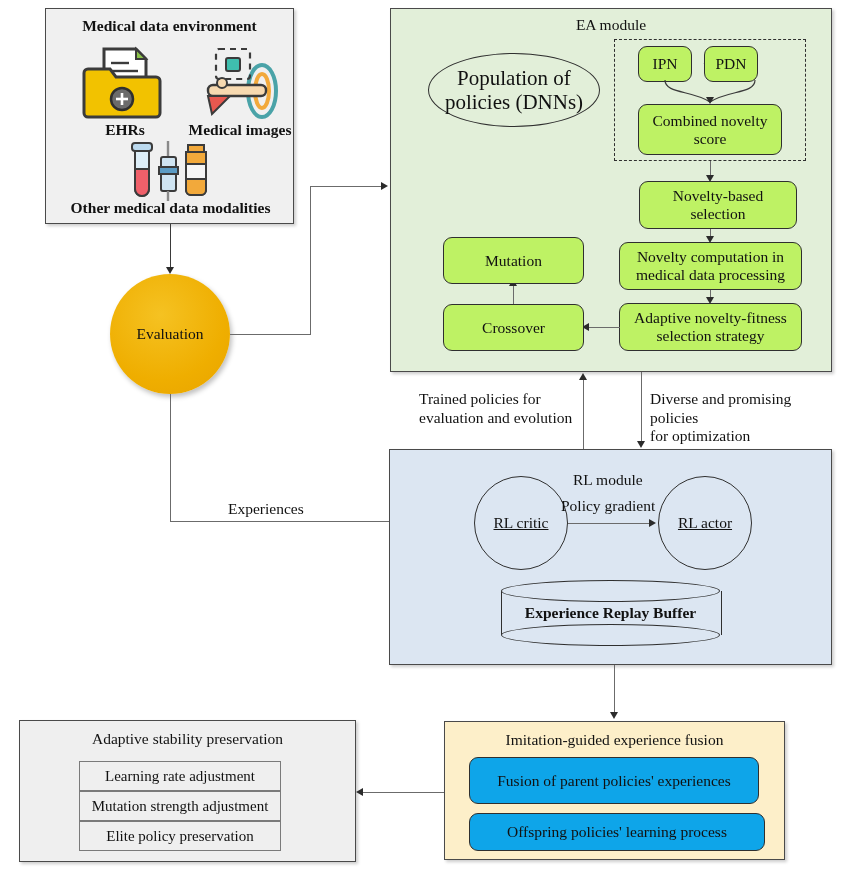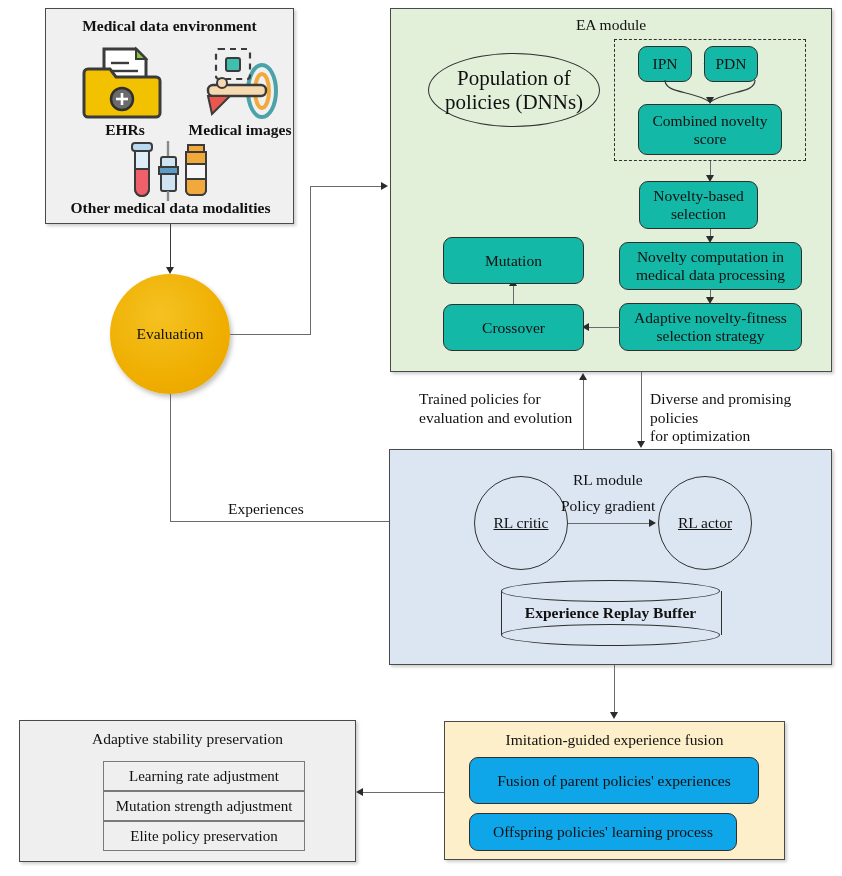--- a/index.html
+++ b/index.html
@@ -12,29 +12,29 @@
   #medical-env{left:45px;top:8px;width:249px;height:216px;background:#F0F0F0;font-weight:bold;}
   #ea-module{left:390px;top:8px;width:442px;height:364px;background:#E2EFD9;}
   #rl-module{left:389px;top:449px;width:443px;height:216px;background:#DCE6F2;}
   #stability{left:19px;top:720px;width:337px;height:142px;background:#EFEFEF;}
   #fusion{left:444px;top:721px;width:341px;height:139px;background:#FDEFC9;}
 
   .ttl{position:absolute;width:100%;text-align:center;font-size:15.5px;}
 
   
   .rbox{position:absolute;box-sizing:border-box;border:1px solid #2f2f2f;
-        border-radius:9px;background:#14b8a6;display:flex;align-items:center;
+        border-radius:9px;background:#bef264;display:flex;align-items:center;
         justify-content:center;text-align:center;font-size:15.5px;line-height:1.15;
         padding:2px 4px;}
   .rbox.amber{background:#0ea5e9;}
 
   
   .sbox{position:absolute;box-sizing:border-box;border:1px solid #7a7a7a;
         background:#EFEFEF;display:flex;align-items:center;justify-content:center;
-        text-align:center;font-size:15px;margin-left:24px;}
+        text-align:center;font-size:15px;}
 
   
   #novelty-group{position:absolute;left:614px;top:39px;width:192px;height:122px;
                  border:1.6px dashed #2f2f2f;box-sizing:border-box;}
 
   
   .ellipse{position:absolute;box-sizing:border-box;border:1px solid #2f2f2f;
            border-radius:50%;display:flex;align-items:center;justify-content:center;
            text-align:center;font-size:21px;line-height:1.15;background:#E2EFD9;}
 
@@ -188,21 +188,21 @@
 <div class="rbox" style="left:638px;top:104px;width:144px;height:51px;">
   <div>
     <div>Combined novelty</div>
     <div>score</div>
   </div>
 </div>
 
 <div class="ln lnv" style="left:710px;top:161px;width:1px;height:17px;"></div>
 <div class="arw down" style="left:706px;top:175px;"></div>
 
-<div class="rbox" style="left:639px;top:181px;width:119px;height:48px;">
+<div class="rbox" style="left:639px;top:181px;width:158px;height:48px;">
   <div>
     <div>Novelty-based</div>
     <div>selection</div>
   </div>
 </div>
 
 <div class="ln lnv" style="left:710px;top:229px;width:1px;height:9px;"></div>
 <div class="arw down" style="left:706px;top:236px;"></div>
 
 <div class="rbox" style="left:619px;top:242px;width:183px;height:48px;">
@@ -290,15 +290,15 @@
 <div class="arw left" style="left:356px;top:788px;"></div>
 
 <div class="panel" id="fusion">
   <div class="ttl" style="top:9px;">Imitation-guided experience fusion</div>
 </div>
 <div class="rbox amber" style="left:469px;top:757px;width:290px;height:47px;">
   <div>
     <div>Fusion of parent policies' experiences</div>
   </div>
 </div>
-<div class="rbox amber" style="left:469px;top:813px;width:268px;height:38px;">
+<div class="rbox amber" style="left:469px;top:813px;width:296px;height:38px;">
   <span>Offspring policies' learning process</span>
 </div>
 
 </body></html>

